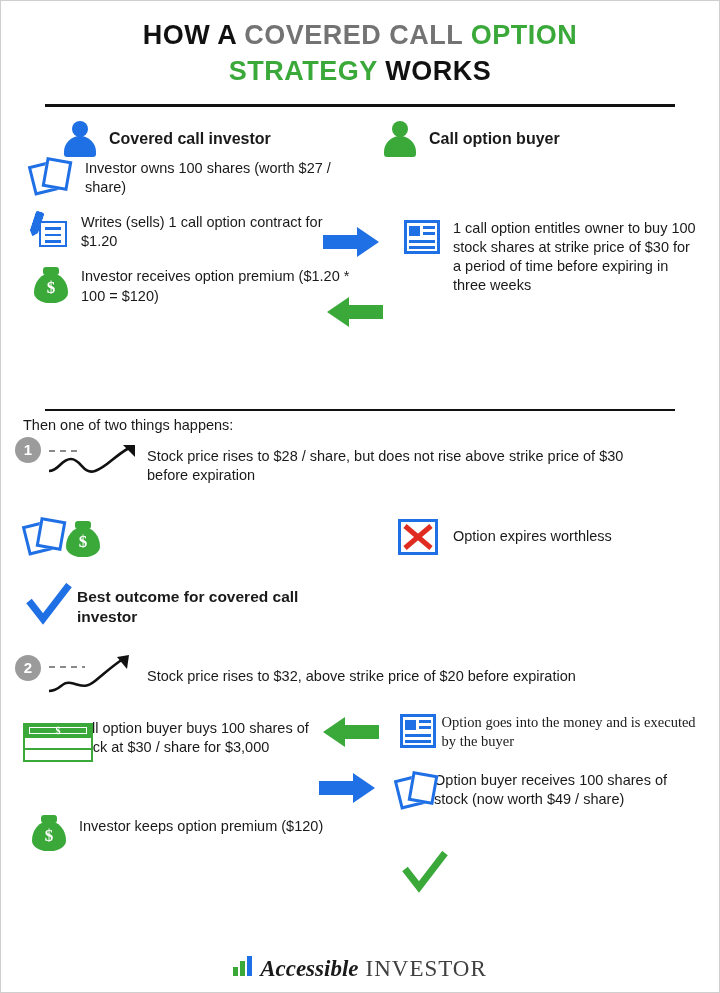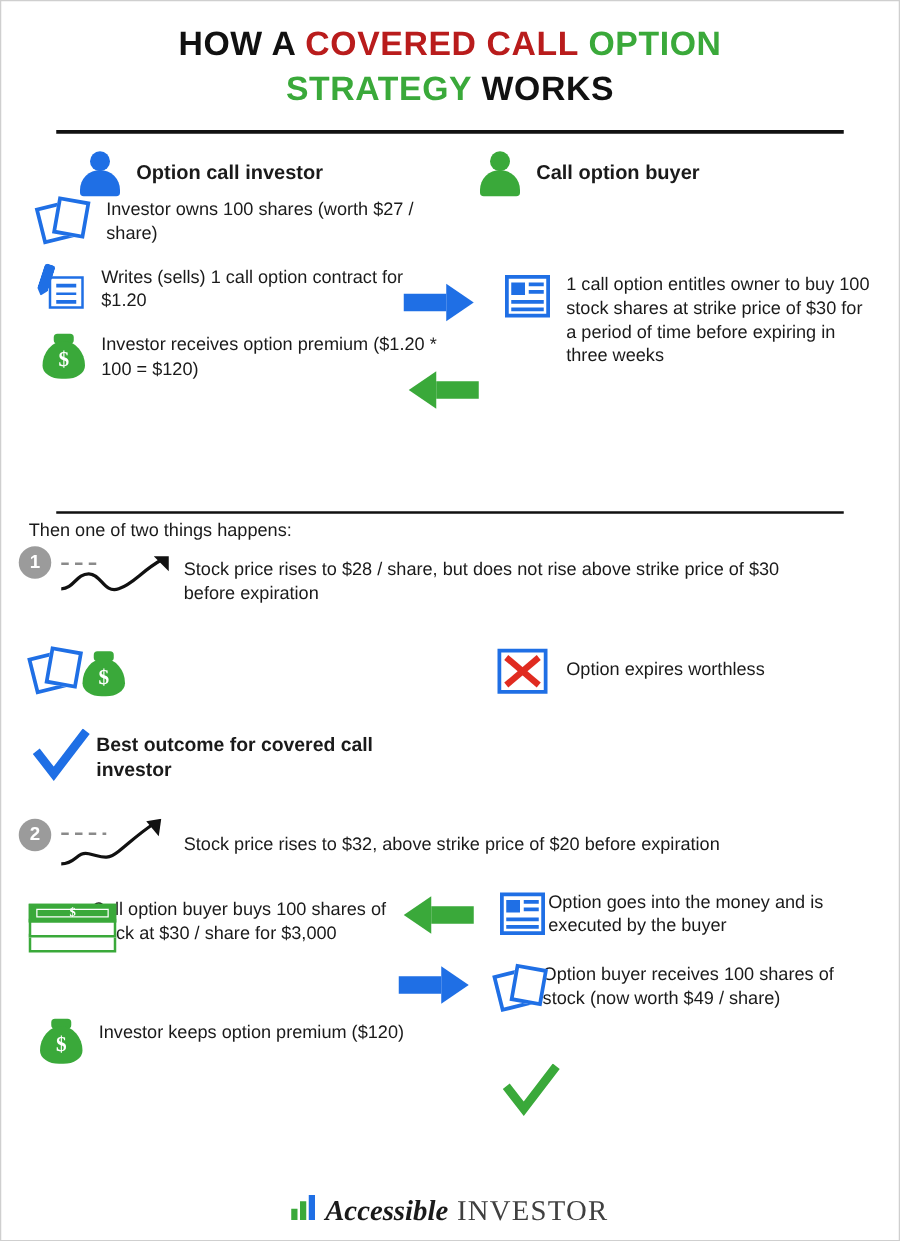--- a/index.html
+++ b/index.html
@@ -19,21 +19,21 @@
   }
   
   .title {
     text-align: center;
     font-size: 27px;
     font-weight: bold;
     letter-spacing: 0.5px;
     line-height: 1.35;
     padding: 16px 40px 6px 40px;
   }
-  .title .blue { color: #b91c1c; }
+  .title .blue { color: #737373; }
   .title .green { color: #3aa93a; }
   .title .black { color: #111; }
   .rule {
     height: 3px;
     background: #111;
     margin: 8px 44px 0 44px;
   }
   .rule.thin { height: 2px; margin-top: 4px; }
 
   
@@ -220,21 +220,21 @@
     <span class="green">STRATEGY</span><span class="black"> WORKS</span>
   </div>
   <div class="rule"></div>
 
   <div class="persons">
     <div class="person left">
       <div class="silh blue">
         <div class="head"></div>
           <div class="body"></div>
       </div>
-      <div class="person-label">Option call investor</div>
+      <div class="person-label">Covered call investor</div>
     </div>
     <div class="person right">
       <div class="silh green">
         <div class="head"></div>
           <div class="body"></div>
       </div>
       <div class="person-label">Call option buyer</div>
     </div>
   </div>
 
@@ -393,21 +393,21 @@
 
     <div class="abs row" style="left:396px; top:56px; width:300px;">
       <div class="contract">
         <div class="frame"></div>
           <div class="blk"></div>
         <div class="l l1"></div>
           <div class="l l2"></div>
           <div class="l l3"></div>
           <div class="l l4"></div>
       </div>
-      <div class="txt" style="padding-top:2px; margin-left:12px;">Option goes into the money and is executed by the buyer</div>
+      <div class="txt" style="padding-top:2px; margin-left:12px;font-family:Liberation Serif, serif;">Option goes into the money and is executed by the buyer</div>
     </div>
 
     <div class="abs row" style="left:396px; top:116px; width:300px;">
       <div class="shares">
         <div class="c c1"></div>
           <div class="c c2"></div>
       </div>
       <div class="txt" style="padding-top:0px; margin-left:10px;">Option buyer receives 100 shares of stock (now worth $49 / share)</div>
     </div>
 

